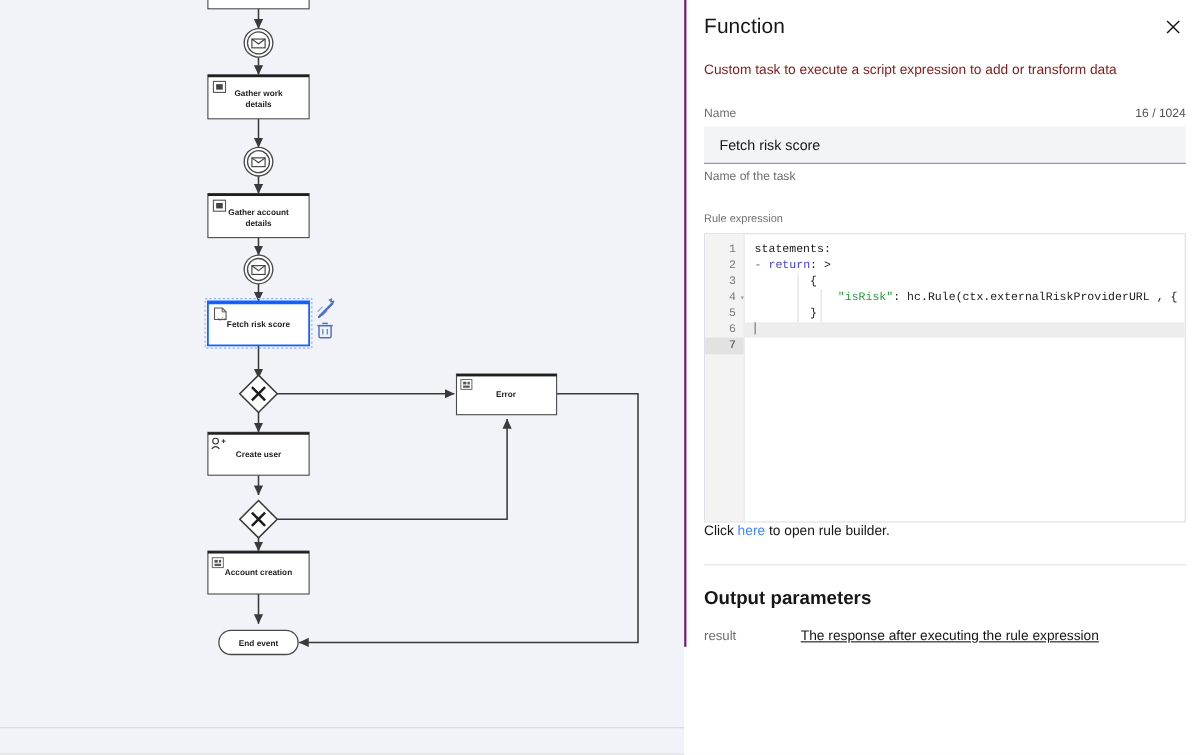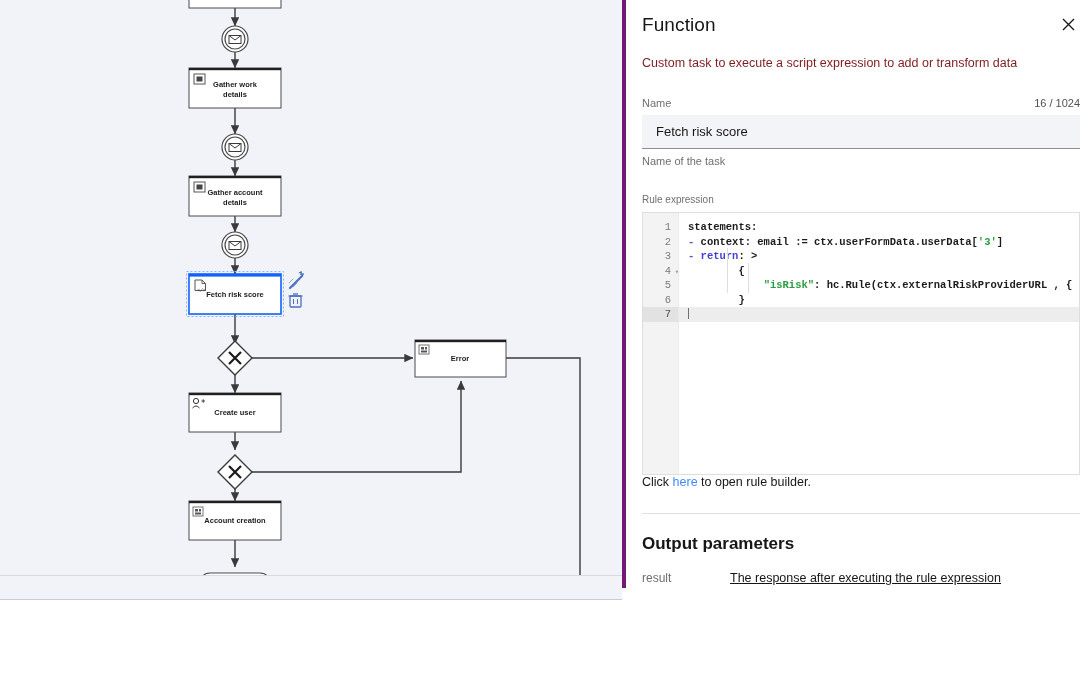--- a/index.html
+++ b/index.html
@@ -8,21 +8,21 @@
     width: 1092px; height: 686px;
     overflow: hidden;
     font-family: "Liberation Sans", sans-serif;
     background: #ffffff;
   }
   #app { position: relative; width: 1092px; height: 686px; display: flex; }
 
   
   #canvas-wrap {
     position: relative;
-    width: 622px; height: 600px;
+    width: 622px; height: 686px;
     background: #f1f3f8;
     border-bottom: 1px solid #c9ccd4;
     overflow: hidden;
   }
   #canvas-bottom-strip {
     position: absolute; left: 0; bottom: 0; width: 622px; height: 24px;
     background: #f1f3f8; border-top: 1px solid #d7dae1;
   }
   #flow-svg { position: absolute; left: 0; top: 0; }
 
@@ -39,21 +39,21 @@
     font-weight: bold;
     fill: #1b1b1b;
     text-anchor: middle;
   }
 
   
   #panel {
     position: relative;
     width: 470px; height: 588px;
     background: #ffffff;
-    border-left: 4px solid #701a75;
+    border-left: 2px solid #701a75;
     padding: 0 16px;
     overflow: hidden;
   }
   #panel-inner { width: 438px; margin: 0 auto; position: relative; }
 
   .panel-title {
     font-size: 19px; color: #161616; font-weight: 400;
     margin: 0; padding-top: 14px; letter-spacing: .1px;
   }
   .close-btn {
@@ -109,21 +109,21 @@
     font-size: 10.5px; line-height: 14.5px;
     color: #7b7b7b; text-align: right; padding-right: 7px;
     position: relative;
   }
   .gutter div.active { background: #e2e2e2; color: #525252; }
   .fold {
     position: absolute; right: -1px; top: 1px; font-size: 7px; color: #9a9a9a;
   }
   .code-area {
     flex: 1; padding-top: 7px; padding-left: 9px;
-    position: relative; overflow: hidden; font-weight: bold;
+    position: relative; overflow: hidden;
   }
   .code-line {
     font-family: "Liberation Mono", monospace;
     font-size: 10.5px; line-height: 14.5px;
     color: #1b1b1b; white-space: pre;
   }
   .code-line.active-line {
     background: #ededed;
     margin-left: -9px; padding-left: 9px; width: calc(100% + 9px);
   }
@@ -338,21 +338,20 @@
           <div>6</div>
           <div class="active">7</div>
         </div>
 
         <div class="code-area">
           <div class="indent-guide" style="left:48px;"></div>
           <div class="indent-guide" style="left:69px;top:50px;height:30px;"></div>
 
           <div class="code-line"><span>statements:</span></div>
 
-          <div class="code-line"><span class="tok-dash">-</span><span> context: email := ctx.userFormData.userData[</span><span class="tok-str">'3'</span><span>]</span></div>
 
           <div class="code-line"><span class="tok-dash">-</span><span class="tok-kw"> return</span><span>: &gt;</span></div>
 
           <div class="code-line"><span>        {</span></div>
 
           <div class="code-line"><span>            </span><span class="tok-str">"isRisk"</span><span>: hc.Rule(ctx.externalRiskProviderURL , {</span></div>
 
           <div class="code-line"><span>        }</span></div>
 
           <div class="code-line active-line"><span class="caret"></span><span></span></div>

